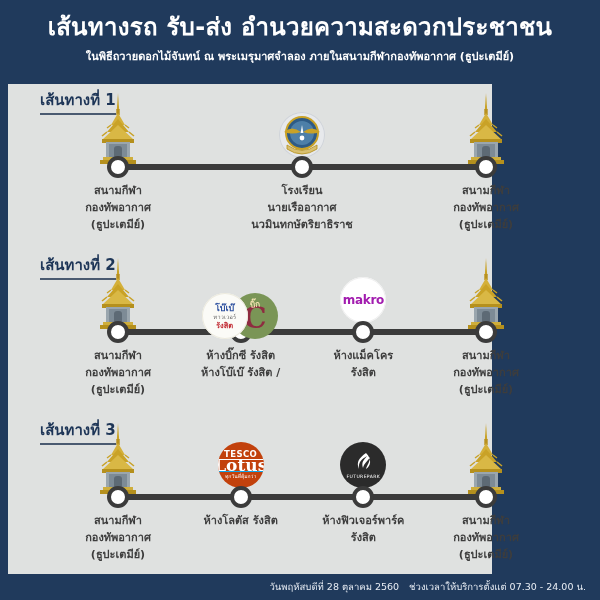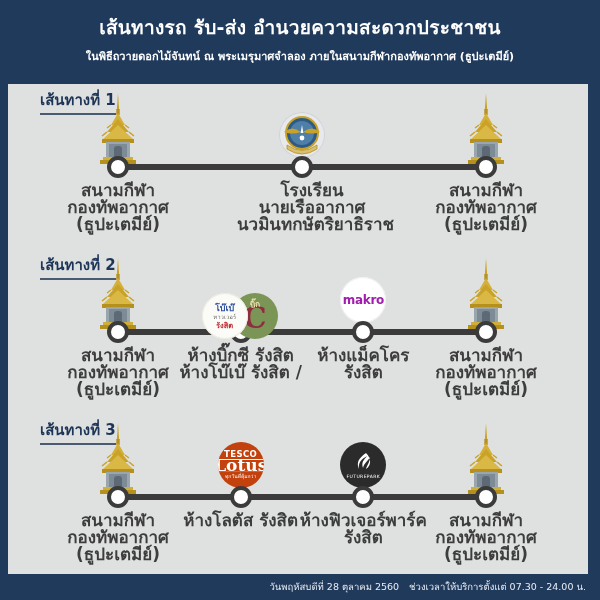--- a/index.html
+++ b/index.html
@@ -29,41 +29,41 @@
     top: 0; left: 0;
     width: 600px;
     height: 84px;
     background: #203a5c;
     text-align: center;
     box-sizing: border-box;
     padding-top: 12px;
   }
   .header-title {
     color: #ffffff;
-    font-size: 19px;
+    font-size: 24px;
     font-weight: bold;
     line-height: 30px;
     letter-spacing: 0.3px;
     white-space: nowrap;
   }
   .header-subtitle {
     color: #ffffff;
     font-size: 11px;
     font-weight: bold;
     line-height: 16px;
     margin-top: 7px;
     white-space: nowrap;
   }
 
   
   .panel {
     position: absolute;
     top: 84px;
     left: 8px;
-    width: 580px;
+    width: 484px;
     height: 490px;
     background: #dfe1e0;
     box-sizing: border-box;
   }
 
   
   .route {
     position: absolute;
     left: 0;
     width: 584px;
@@ -107,21 +107,21 @@
     box-sizing: border-box;
   }
 
   
   .stop-label {
     position: absolute;
     top: 98px;
     width: 150px;
     margin-left: -75px;
     text-align: center;
-    font-size: 17px;
+    font-size: 11px;
     line-height: 17px;
     color: #3d3d3d;
     font-weight: bold;
   }
   .stop-label .ln { display: block; white-space: nowrap; }
 
   
   .stop-icon {
     position: absolute;
     bottom: 0;
@@ -297,21 +297,21 @@
                   <path d="M4 19 Q12 12 21 19 Q12 22 4 19 Z" fill="#c9a227"></path>
                   <path d="M40 19 Q32 12 23 19 Q32 22 40 19 Z" fill="#c9a227"></path>
                   <path d="M22 12 L23.4 20 L20.6 20 Z" fill="#ffffff"></path>
                   <circle cx="22" cy="25" r="2.4" fill="#ffffff"></circle>
                   <path d="M7 32 Q22 43 37 32 L37 36 Q22 46 7 36 Z" fill="#d9c071" stroke="#b5901d" stroke-width="0.8"></path>
                 </svg>
               </div>
             </div>
           </div>
           <div class="stop" style="left: 294px;"></div>
-          <div class="stop-label" style="left: 304px;">
+          <div class="stop-label" style="left: 294px;">
             <span class="ln">โรงเรียน</span>
             <span class="ln">นายเรืออากาศ</span>
             <span class="ln">นวมินทกษัตริยาธิราช</span>
           </div>
           <div class="stop-icon" style="left: 478px; height: 80px; bottom: auto; top: 0px;">
             <div class="icon-wrap" style="height: 80px;">
               <div class="merumat"><svg width="46" height="72" viewBox="0 0 46 72">
                   <path d="M23 1 L24.2 18 L21.8 18 Z" fill="#c9a227"></path>
                   <rect x="21.3" y="17" width="3.4" height="6" fill="#b8911f"></rect>
                   <path d="M23 21 L30 33 L16 33 Z" fill="#d4b03a"></path>

